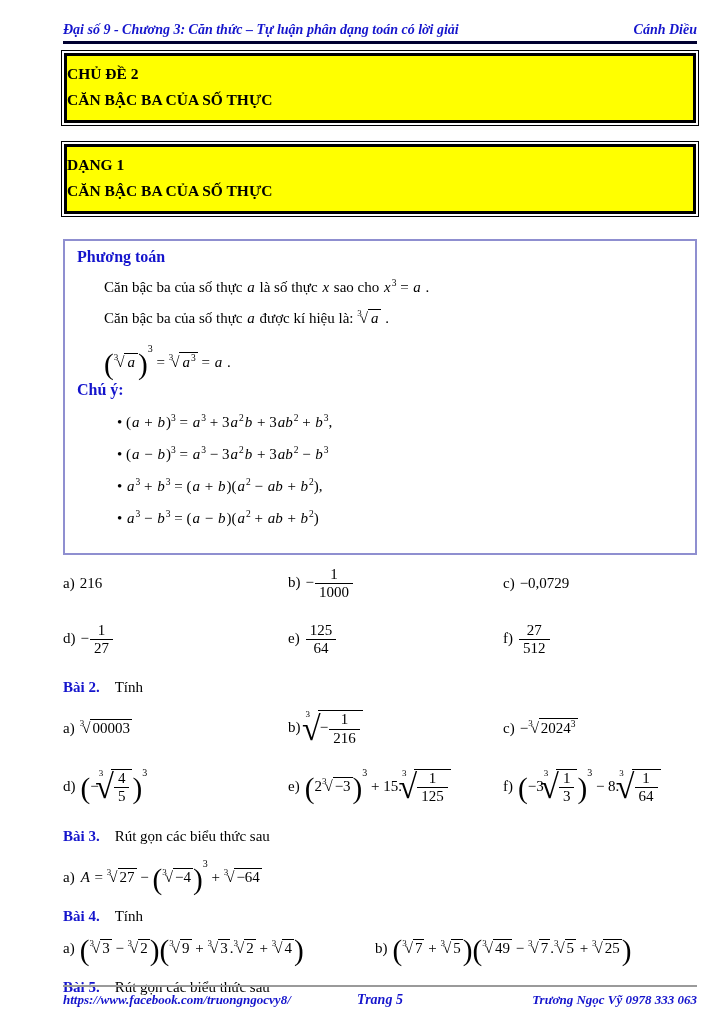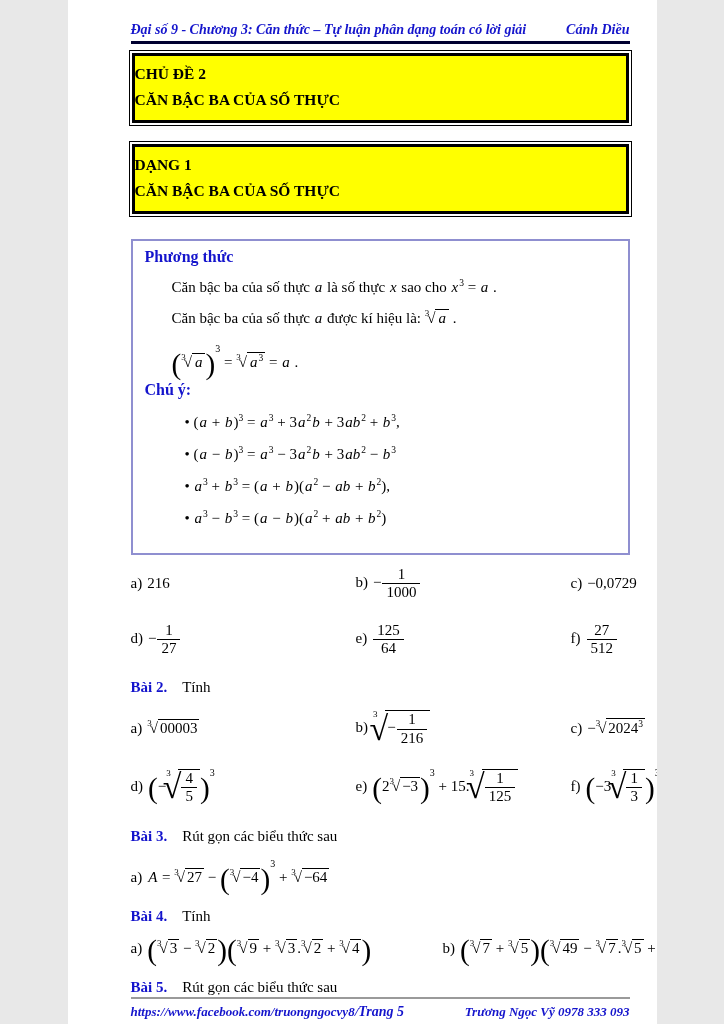--- a/index.html
+++ b/index.html
@@ -1,18 +1,18 @@
 <!DOCTYPE html>
 <html><head>
 <meta charset="utf-8">
 <style>
   * { margin:0; padding:0; box-sizing:border-box; }
   html,body { background:#e8e8e8; }
   .page {
-    width:589px; height:1024px; margin:0 auto; position:relative;
+    width:724px; height:1024px; margin:0 auto; position:relative;
     background:#ffffff; overflow:hidden; color:#000;
     font-family:"Liberation Serif", serif; font-size:15px;
   }
   .content { padding:22px 27px 0 63px; }
 
   
   .hdr { display:flex; justify-content:space-between; align-items:baseline;
          font-weight:bold; font-style:italic; font-size:14px; color:#1414cc;
          border-bottom:3px solid #000030; padding-bottom:3px; }
 
@@ -52,21 +52,21 @@
   .rt { white-space:nowrap; }
   .rt>.ix { font-size:9px; vertical-align:7px; margin-right:-2px; }
   .ov { display:inline-block; border-top:1px solid #000; padding:0 2px; }
   .rt.tall>.ix { vertical-align:15px; margin-right:-8px; }
   .rt.tall>.sq { font-size:34px; line-height:0; vertical-align:middle; margin-right:-3px; }
   .rt.tall>.ov { vertical-align:middle; }
   .bp { font-size:195%; line-height:0; vertical-align:middle; }
   .hi { font-size:10px; vertical-align:15px; }
 
   
-  .footer { position:absolute; left:63px; right:27px; bottom:4px;
+  .footer { position:absolute; left:63px; right:27px; bottom:16px;
             border-top:2px solid #9a9a9a; padding-top:5px;
             display:flex; align-items:baseline;
             font-weight:bold; font-style:italic; font-size:13px; color:#1414cc; }
   .f-left { flex:1; text-align:left; }
   .f-center { flex:0 0 auto; font-size:14px; }
   .f-right { flex:1; text-align:right; }
 </style>
 </head>
 <body>
 
@@ -82,21 +82,21 @@
       <div class="bline">CHỦ ĐỀ 2</div>
       <div class="bline">CĂN BẬC BA CỦA SỐ THỰC</div>
     </div>
 
     <div class="banner banner2">
       <div class="bline">DẠNG 1</div>
       <div class="bline">CĂN BẬC BA CỦA SỐ THỰC</div>
     </div>
 
     <div class="method">
-      <div class="mtitle">Phương thức</div>
+      <div class="mtitle">Phương toán</div>
       <p class="mline math">Căn bậc ba của số thực <i>a</i> là số thực <i>x</i> sao cho <i>x</i><sup>3</sup> = <i>a</i> .</p>
       <p class="mline math">Căn bậc ba của số thực <i>a</i> được kí hiệu là: <span class="rt"><sup class="ix">3</sup><span class="sq">√</span><span class="ov"><i>a</i></span></span> .</p>
       <p class="mline mline3 math"><span class="bp">(</span><span class="rt"><sup class="ix">3</sup><span class="sq">√</span><span class="ov"><i>a</i></span></span><span class="bp">)</span><sup class="hi">3</sup> = <span class="rt"><sup class="ix">3</sup><span class="sq">√</span><span class="ov"><i>a</i><sup>3</sup></span></span> = <i>a</i> .</p>
       <div class="mtitle note">Chú ý:</div>
       <ul class="bullets">
         <li class="math">(<i>a</i> + <i>b</i>)<sup>3</sup> = <i>a</i><sup>3</sup> + 3<i>a</i><sup>2</sup><i>b</i> + 3<i>ab</i><sup>2</sup> + <i>b</i><sup>3</sup>,</li>
         <li class="math">(<i>a</i> − <i>b</i>)<sup>3</sup> = <i>a</i><sup>3</sup> − 3<i>a</i><sup>2</sup><i>b</i> + 3<i>ab</i><sup>2</sup> − <i>b</i><sup>3</sup></li>
         <li class="math"><i>a</i><sup>3</sup> + <i>b</i><sup>3</sup> = (<i>a</i> + <i>b</i>)(<i>a</i><sup>2</sup> − <i>ab</i> + <i>b</i><sup>2</sup>),</li>
         <li class="math"><i>a</i><sup>3</sup> − <i>b</i><sup>3</sup> = (<i>a</i> − <i>b</i>)(<i>a</i><sup>2</sup> + <i>ab</i> + <i>b</i><sup>2</sup>)</li>
       </ul>
@@ -144,15 +144,15 @@
 
     <div class="exhead">
       <span class="exlabel">Bài 5.</span><span>Rút gọn các biểu thức sau</span>
     </div>
 
   </div>
 
   <div class="footer">
     <span class="f-left">https://www.facebook.com/truongngocvy8/</span>
     <span class="f-center">Trang 5</span>
-    <span class="f-right">Trương Ngọc Vỹ  0978 333 093</span>
+    <span class="f-right">Trương Ngọc Vỹ  0978 333 063</span>
   </div>
 </div>
 
 </body></html>

